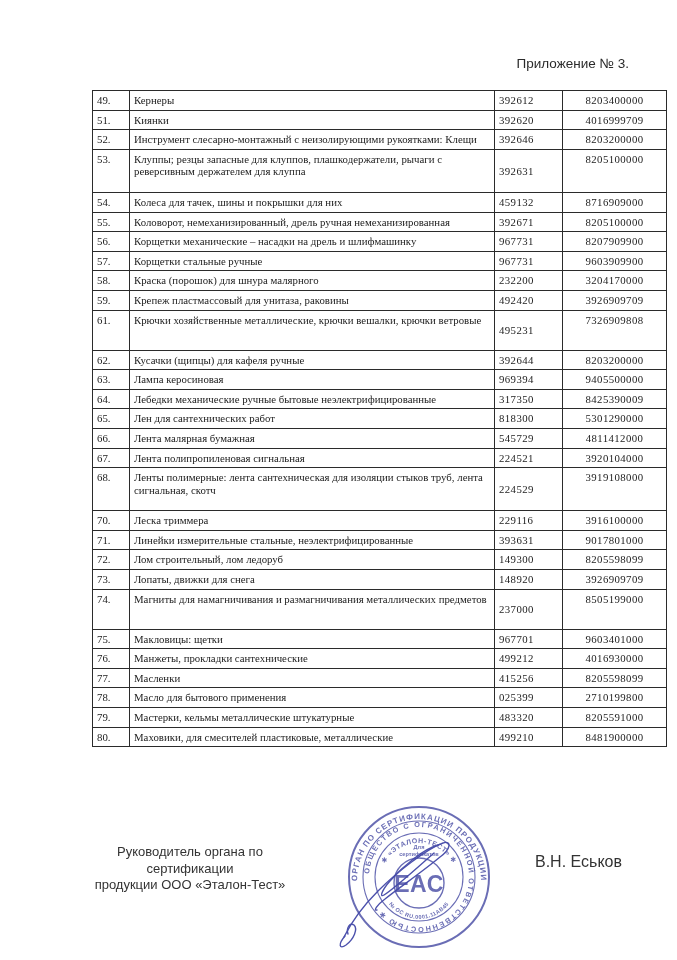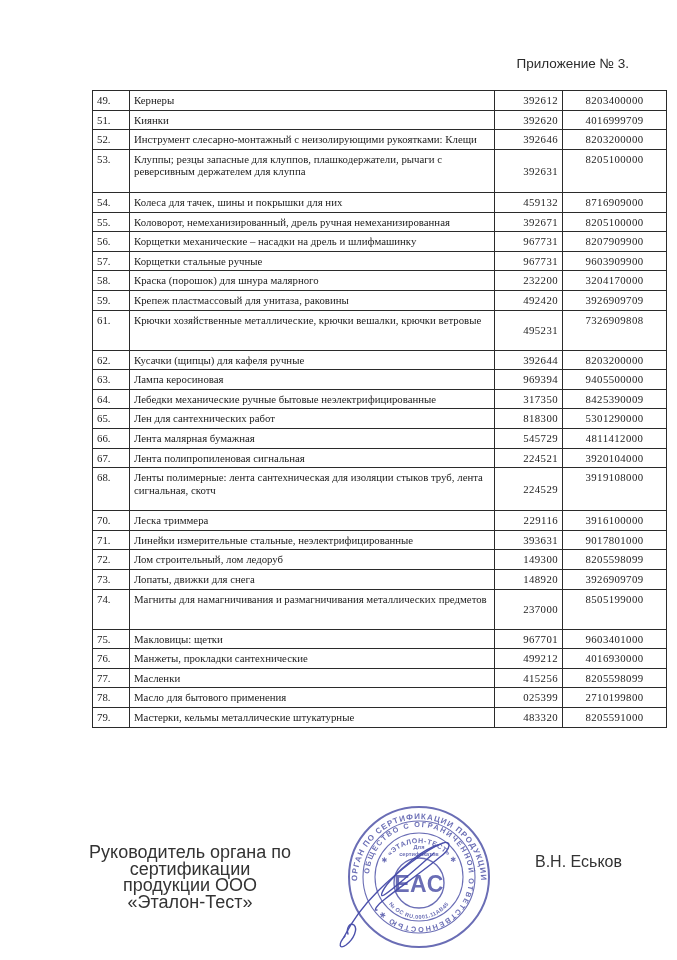--- a/index.html
+++ b/index.html
@@ -24,29 +24,29 @@
   }
   table.items td{
     border:1px solid #2b2b2b;
     font-size:10.8px;
     line-height:12.6px;
     padding:3px 4px;
     color:#1c1c1c;
   }
   td.c-num{width:28px;vertical-align:top;text-align:left;padding-left:5px;}
   td.c-name{width:356px;vertical-align:top;padding-left:6px;padding-right:8px;}
-  td.c-code{width:59px;vertical-align:middle;text-align:right;letter-spacing:.4px;}
+  td.c-code{width:59px;vertical-align:middle;text-align:left;letter-spacing:.4px;}
   td.c-tnved{width:95px;vertical-align:top;text-align:center;letter-spacing:.4px;}
   tr.tall td.c-name{padding-bottom:14px;}
   tr.tall{height:40px;}
   .sign-block{
     position:absolute;left:84px;top:844px;width:212px;
     text-align:center;
     font-family:"Liberation Sans","DejaVu Sans",sans-serif;
-    font-size:18px;line-height:16.5px;color:#333;
+    font-size:13px;line-height:16.5px;color:#333;
   }
   .signer{
     position:absolute;left:535px;top:853px;
     font-family:"Liberation Sans","DejaVu Sans",sans-serif;
     font-size:16px;color:#333;
   }
   svg.stamp{position:absolute;left:330px;top:797px;width:170px;height:163px;}
   .stamp-ink{opacity:.88;}
   .stamp text{font-family:"Liberation Sans","DejaVu Sans",sans-serif;}
 </style>
@@ -219,20 +219,26 @@
           <td class="c-num">78.</td>
           <td class="c-name">Масло для бытового применения</td>
           <td class="c-code">025399</td>
           <td class="c-tnved">2710199800</td>
         </tr>
         <tr>
           <td class="c-num">79.</td>
           <td class="c-name">Мастерки, кельмы металлические штукатурные</td>
           <td class="c-code">483320</td>
           <td class="c-tnved">8205591000</td>
+        </tr>
+        <tr>
+          <td class="c-num">80.</td>
+          <td class="c-name">Маховики, для смесителей пластиковые, металлические</td>
+          <td class="c-code">499210</td>
+          <td class="c-tnved">8481900000</td>
         </tr>
       </tbody>
   </table>
 
   <div class="sign-block">
     <div>Руководитель органа по сертификации</div>
     <div>продукции ООО «Эталон-Тест»</div>
   </div>
 
   <div class="signer">В.Н. Еськов</div>

